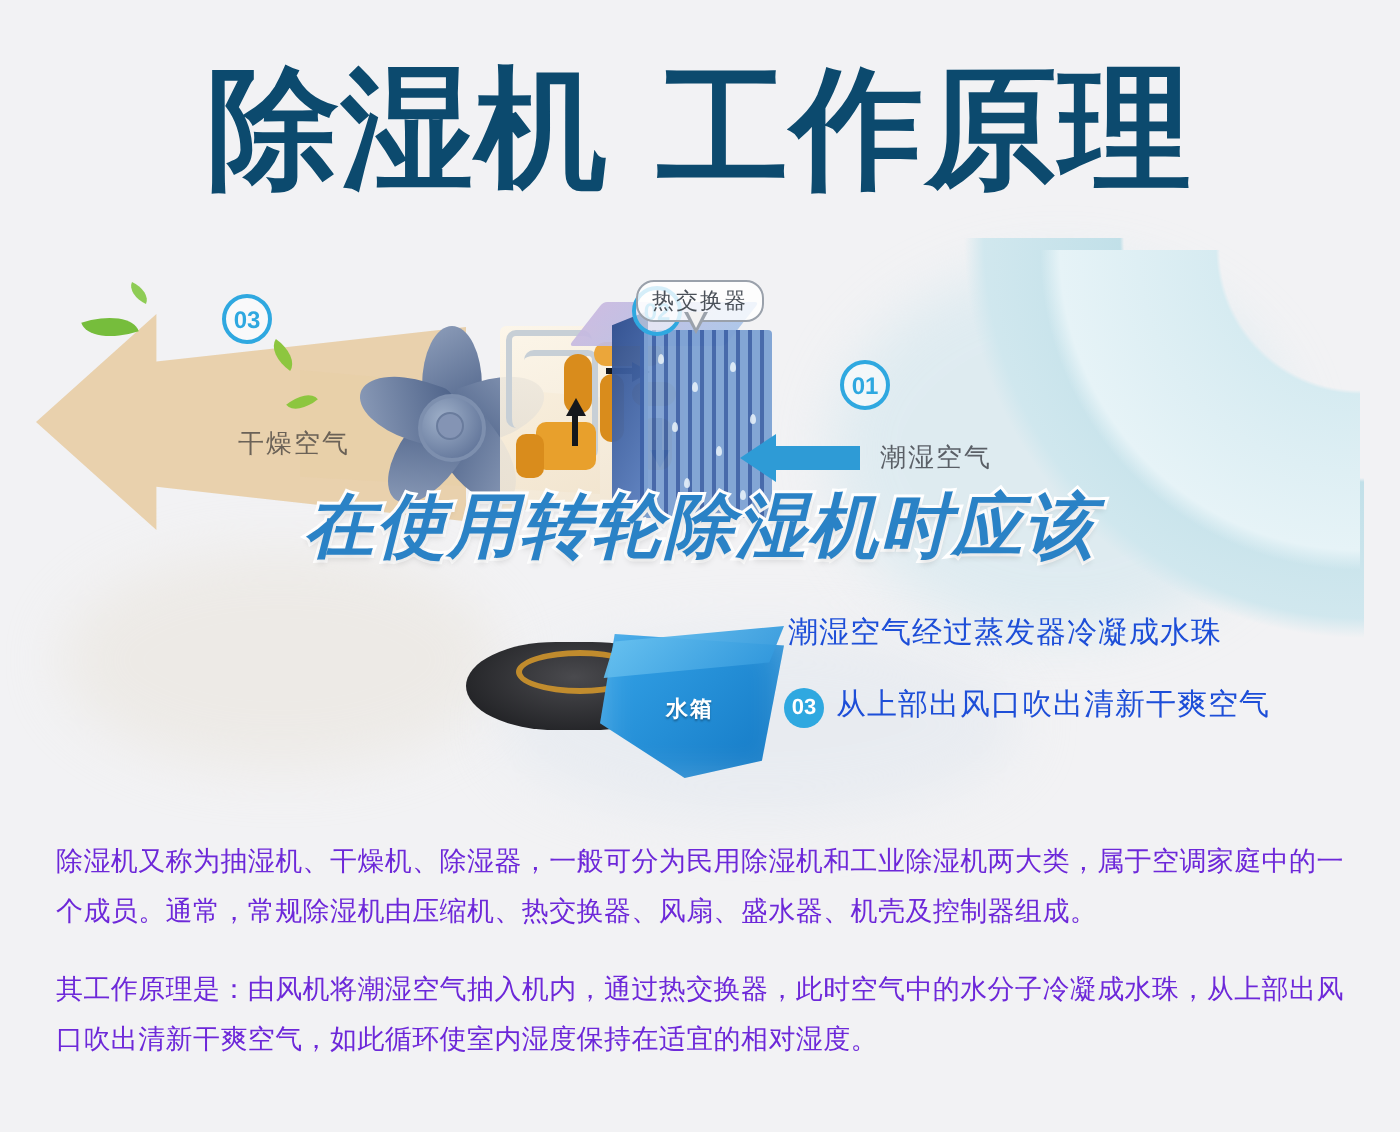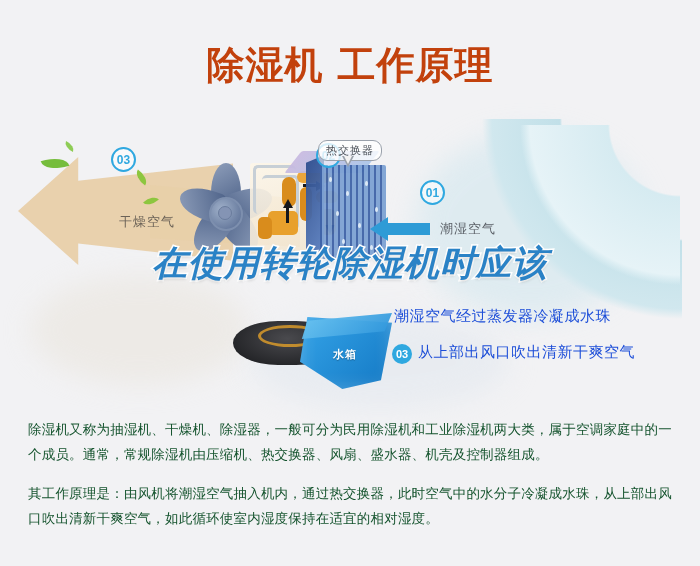--- a/index.html
+++ b/index.html
@@ -11,21 +11,21 @@
     position:relative;
   }
   .page{position:relative;width:700px;height:566px;background:#f2f2f4;overflow:hidden;}
 
   
   .header{
     position:absolute;left:0;top:0;width:700px;height:130px;
     display:flex;align-items:center;justify-content:center;
   }
   .header-title{
-    font-size:38px;font-weight:bold;color:#c2410c;
+    font-size:66px;font-weight:bold;color:#0c4a6e;
     letter-spacing:1px;line-height:1;white-space:nowrap;
     font-family:"DejaVu Sans","Liberation Sans",sans-serif;
   }
 
   
   .illus{
     position:absolute;left:0;top:125px;width:700px;height:285px;
   }
 
   
@@ -197,27 +197,27 @@
   .overlay{
     position:absolute;left:0;top:243px;width:700px;
     text-align:center;pointer-events:none;
   }
   .overlay-line{
     font-size:35px;font-weight:bold;font-style:italic;
     color:#2a82c6;line-height:1.18;letter-spacing:1px;
     -webkit-text-stroke:3px #ffffff;
     paint-order:stroke fill;
     text-shadow:0 2px 3px rgba(0,0,0,.12);
-    font-family:Liberation Serif, serif;
+    font-family:Liberation Sans, sans-serif;
   }
 
   
   .body-text{
     position:absolute;left:28px;width:646px;
-    color:#14532d;font-size:13.5px;line-height:25px;letter-spacing:.2px;font-family:Liberation Mono, monospace;
+    color:#6d28d9;font-size:13.5px;line-height:25px;letter-spacing:.2px;
   }
   .para-1{top:418px;}
   .para-2{top:482px;}
 </style>
 </head>
 <body>
 
 <div class="page">
 
   <div class="header">

